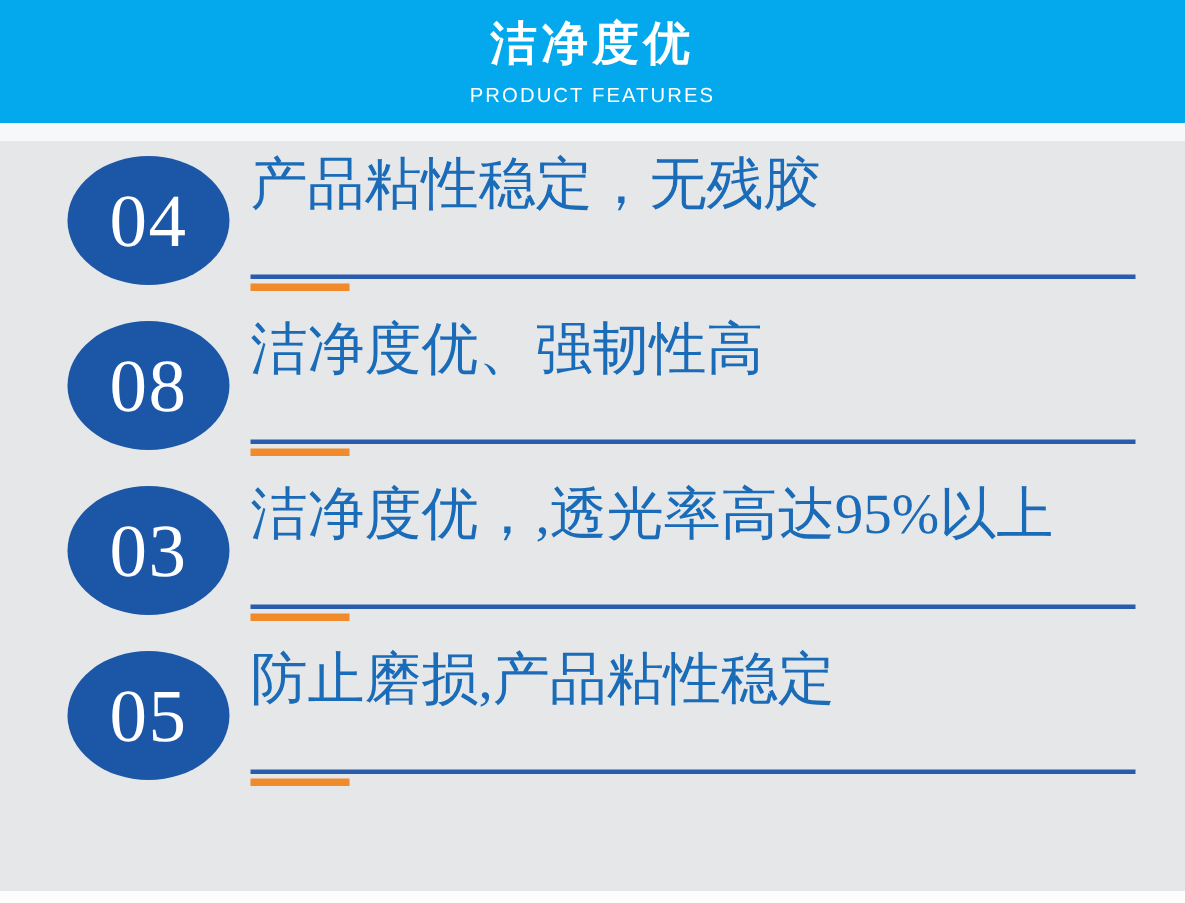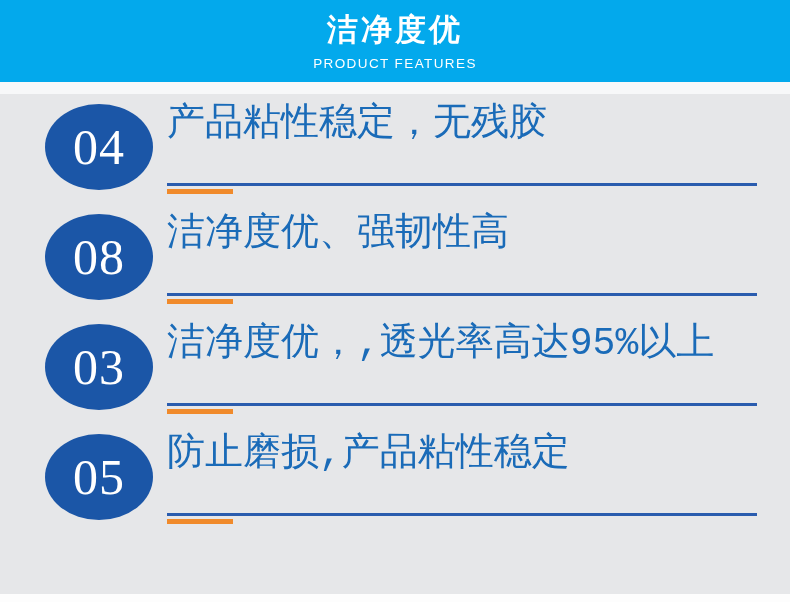--- a/index.html
+++ b/index.html
@@ -110,21 +110,21 @@
     right: 33px;
     top: 8px;
   }
   .feature-text {
     display: block;
     color: #1a6bb8;
     font-size: 38px;
     font-weight: 400;
     line-height: 1.15;
     white-space: nowrap;
-    font-family: Liberation Mono, monospace;
+    font-family: Liberation Serif, serif;
   }
   .rule-blue {
     position: absolute;
     left: 0;
     right: 0;
     top: 81px;
     height: 3px;
     background: #2a5cae;
   }
   .rule-orange {

